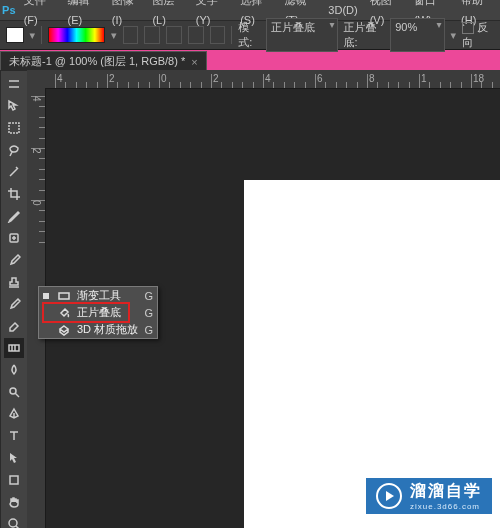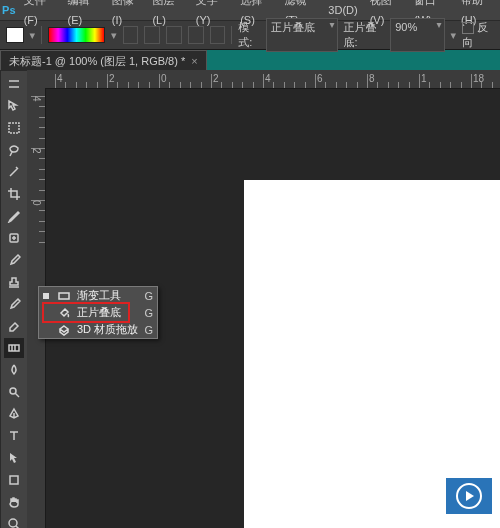--- a/index.html
+++ b/index.html
@@ -10,21 +10,21 @@
   .optbar{height:28px;background:#3b3b3b;border-top:1px solid #2a2a2a;border-bottom:1px solid #1a1a1a;display:flex;align-items:center;padding:0 6px;gap:6px}
   .swatch{width:18px;height:14px;border:1px solid #222;background:#fff}
   .gradient{width:64px;height:14px;border:1px solid #222;background:linear-gradient(90deg,#ff0000,#ff00ff,#0000ff,#00ffff,#00ff00,#ffff00,#ff0000)}
   .icon-btn{width:16px;height:16px;border:1px solid #555;background:#3b3b3b}
   .vsep{width:1px;height:18px;background:#555}
   .opt-label{color:#ccc}
   .dropdown{height:16px;border:1px solid #555;background:#3b3b3b;padding:0 14px 16px 4px;position:relative;display:flex;align-items:center;color:#ccc}
   .dropdown:after{content:"▾";position:absolute;right:2px;top:0;color:#999;font-size:10px}
   .opacity-box{width:40px;text-align:right}
   .chk{width:10px;height:10px;border:1px solid #777;display:inline-block;vertical-align:middle;margin-right:3px}
-  .tabstrip{height:22px;background:#0f766e;border-bottom:2px solid #737373;display:flex;align-items:flex-start}
+  .tabstrip{height:22px;background:#ec4899;border-bottom:2px solid #737373;display:flex;align-items:center}
   .doc-tab{height:20px;background:#2b2b2b;border:1px solid #555;border-bottom:none;padding:0 8px;display:flex;align-items:center;color:#ccc}
   .doc-tab .x{margin-left:6px;color:#999}
   .toolbox{position:absolute;left:0;top:70px;width:26px;background:#434343;border:1px solid #2a2a2a;display:flex;flex-direction:column;align-items:center;padding:3px 0;gap:2px}
   .tool{width:20px;height:20px;display:flex;align-items:center;justify-content:center;color:#ddd}
   .tool svg{width:14px;height:14px;fill:none;stroke:#ccc;stroke-width:1.5}
   .tool.sel{background:#222}
   .canvas-area{position:absolute;left:27px;top:70px;right:0;bottom:0;background:#262626}
   .ruler-h{position:absolute;left:18px;right:0;top:0;height:18px;background:#3b3b3b;border-bottom:1px solid #1a1a1a}
   .ruler-v{position:absolute;left:0;top:18px;bottom:0;width:18px;background:#3b3b3b;border-right:1px solid #1a1a1a}
   .ruler-corner{position:absolute;left:0;top:0;width:18px;height:18px;background:#3b3b3b;border-right:1px solid #1a1a1a;border-bottom:1px solid #1a1a1a}
@@ -321,15 +321,19 @@
         </span>
     <span class="fly-label">3D 材质拖放工具</span>
     <span class="fly-key">G</span>
   </div>
 </div>
 
 <div class="redbox" style="left:42px;top:302px;width:84px;height:17px"></div>
 
 <div class="watermark">
   <div class="wm-ico"></div>
+  <div>
+    <span>溜溜自学</span>
+    <span class="sub">zixue.3d66.com</span>
+  </div>
 </div>
 
 </div>
 
 </body></html>

